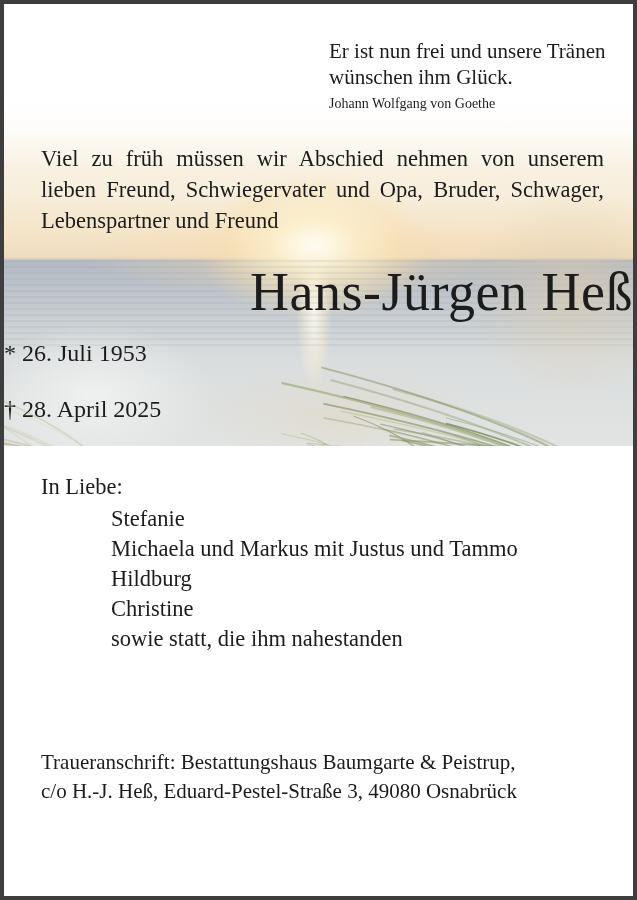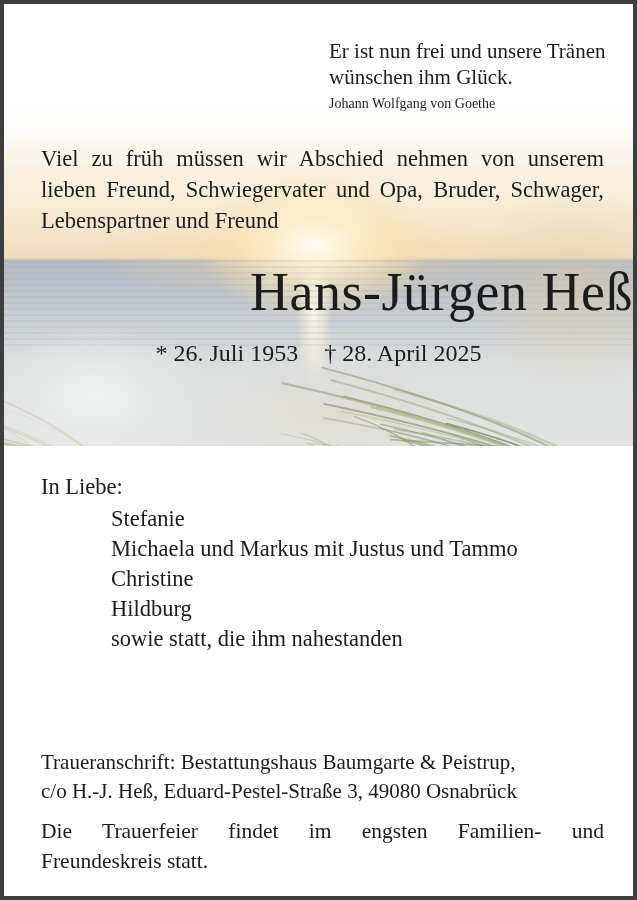--- a/index.html
+++ b/index.html
@@ -79,21 +79,21 @@
     position:absolute;left:0;right:0;top:0;height:70px;
     background:linear-gradient(to bottom,rgba(255,255,255,1) 0%,rgba(255,255,255,0) 100%);
   }
   
   .txt{position:absolute;z-index:2;}
   .quote{left:287px;top:34px;width:330px;font-size:21px;line-height:26px;margin-left:38px;}
   .quote-attr{font-size:14px;line-height:22px;margin-top:3px;}
   .intro{left:37px;top:139px;width:563px;font-size:22.5px;line-height:31px;}
   .jline{text-align:justify;text-align-last:justify;}
   .name{left:0;top:257px;width:100%;text-align:right;font-size:54px;line-height:62px;letter-spacing:0.5px;}
-  .dates{left:0;top:334px;width:100%;display:flex;justify-content:center;gap:26px;font-size:24px;line-height:30px;}
+  .dates{left:0;top:334px;width:100%;display:flex;justify-content:center;gap:26px;font-size:24px;line-height:30px;flex-direction:column;}
   .in-liebe{left:37px;top:468px;font-size:22.5px;line-height:29px;}
   .mourners{left:107px;top:500px;font-size:22.5px;line-height:30px;}
   .address{left:37px;top:744px;width:565px;font-size:21px;line-height:29px;}
   .service{left:37px;top:812px;width:563px;font-size:21.5px;line-height:30px;}
 </style>
 </head>
 <body>
 
 <div class="page">
 
@@ -316,27 +316,23 @@
   <div class="txt name">Hans-Jürgen Heß</div>
   <div class="txt dates">
     <span>* 26. Juli 1953</span>
     <span>† 28. April 2025</span>
   </div>
 
   <div class="txt in-liebe">In Liebe:</div>
   <div class="txt mourners">
     <div>Stefanie</div>
     <div>Michaela und Markus mit Justus und Tammo</div>
+    <div>Hildburg</div>
     <div>Christine</div>
-    <div>Hildburg</div>
     <div>sowie statt, die ihm nahestanden</div>
   </div>
 
   <div class="txt address">
     <div>Traueranschrift: Bestattungshaus Baumgarte &amp; Peistrup,</div>
     <div>c/o H.-J. Heß, Eduard-Pestel-Straße 3, 49080 Osnabrück</div>
   </div>
-  <div class="txt service">
-    <div class="jline">Die Trauerfeier findet im engsten Familien- und</div>
-    <div>Freundeskreis statt.</div>
-  </div>
 
 </div>
 
 </body></html>

